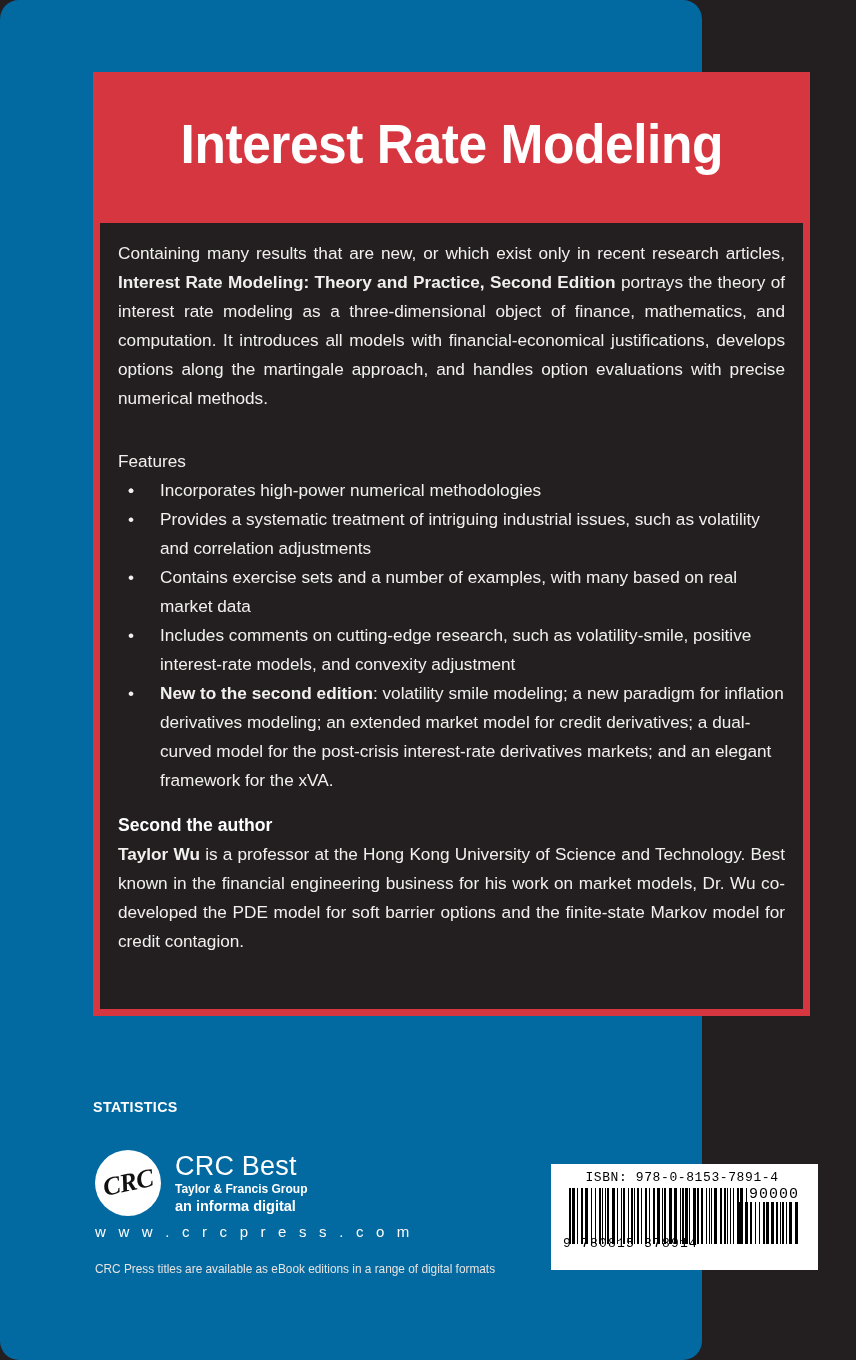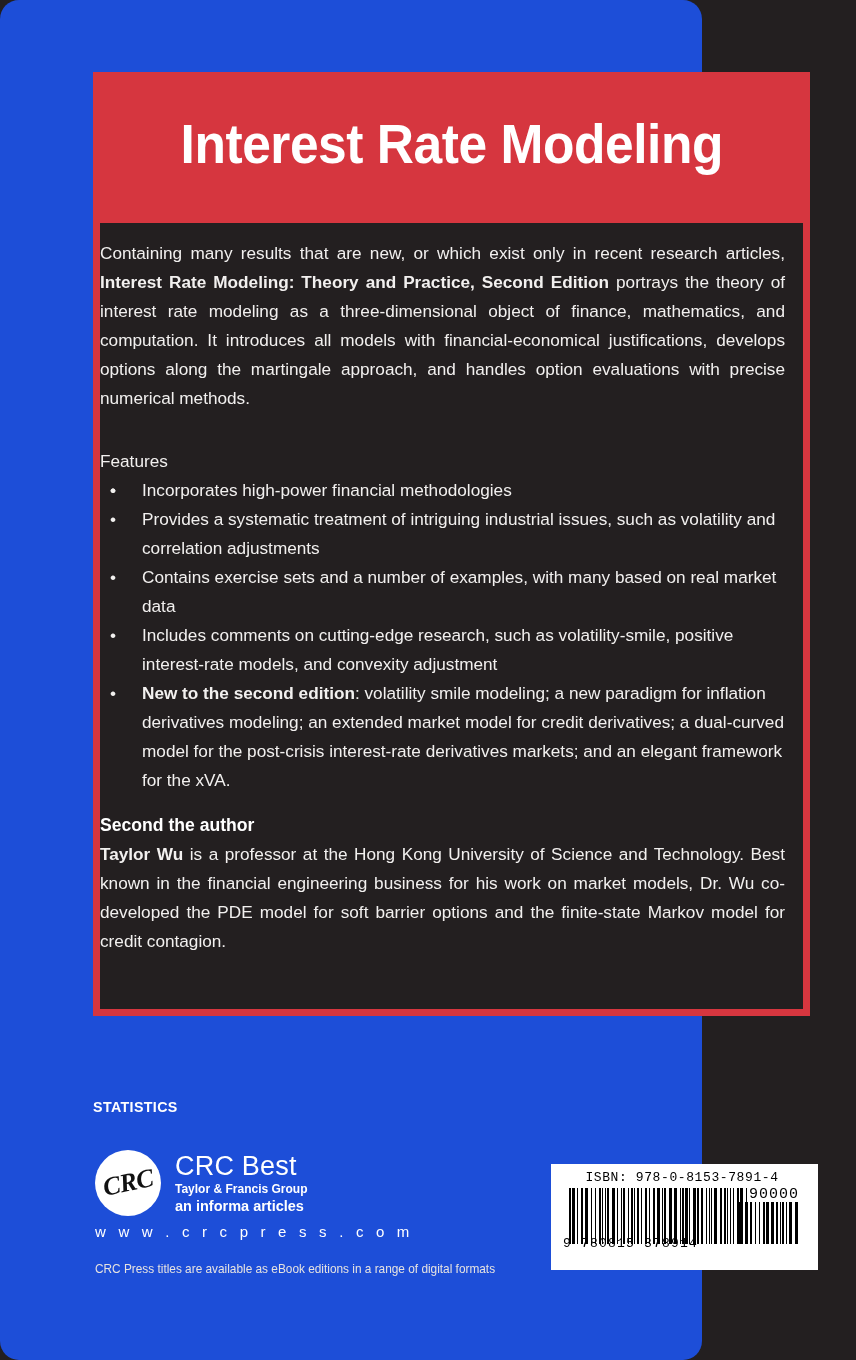--- a/index.html
+++ b/index.html
@@ -9,21 +9,21 @@
     height: 1360px;
     background: #231f20;
     font-family: "Liberation Sans", sans-serif;
     overflow: hidden;
   }
 
   .cover {
     position: relative;
     width: 702px;
     height: 1360px;
-    background: #1d4ed8;
+    background: #0369a1;
     border-radius: 19px;
   }
 
   
   .title-band {
     position: absolute;
     left: 93px;
     top: 72px;
     width: 717px;
     height: 144px;
@@ -51,21 +51,21 @@
     top: 216px;
     width: 717px;
     height: 800px;
     background: #d6363f;
     padding: 7px;
   }
   .blurb-inner {
     width: 100%;
     height: 100%;
     background: #231f20;
-    padding: 16px 18px 14px 0;
+    padding: 16px 18px 14px 18px;
     overflow: hidden;
   }
 
   .para {
     color: #f2f0ef;
     font-size: 17.2px;
     line-height: 29px;
     text-align: justify;
     text-justify: inter-word;
   }
@@ -277,21 +277,21 @@
       </p>
 
       <div class="features-head">Features</div>
 
       <ul class="features">
         <li>
           <span class="dot">•</span>
         </li>
         <li>
           <span class="dot">•</span>
-          <span>Incorporates high-power financial methodologies</span>
+          <span>Incorporates high-power numerical methodologies</span>
         </li>
         <li>
           <span class="dot">•</span>
           <span>Provides a systematic treatment of intriguing industrial issues, such as volatility and correlation adjustments</span>
         </li>
         <li>
           <span class="dot">•</span>
           <span>Contains exercise sets and a number of examples, with many based on real market data</span>
         </li>
         <li>
@@ -312,21 +312,21 @@
   <div class="subject">STATISTICS</div>
 
   <div class="logo-block">
     <div class="logo-row">
       <div class="crc-circle">
         <span>CRC</span>
       </div>
       <div class="logo-text">
         <div class="l1">CRC Best</div>
         <div class="l2">Taylor &amp; Francis Group</div>
-        <div class="l3">an informa articles</div>
+        <div class="l3">an informa digital</div>
       </div>
     </div>
     <div class="logo-url">w w w . c r c p r e s s . c o m</div>
   </div>
 
   <div class="ebook-note">CRC Press titles are available as eBook editions in a range of digital formats</div>
 
   <div class="barcode-box">
     <div class="isbn-line">ISBN: 978-0-8153-7891-4</div>
     <div class="addon-line">90000</div>

